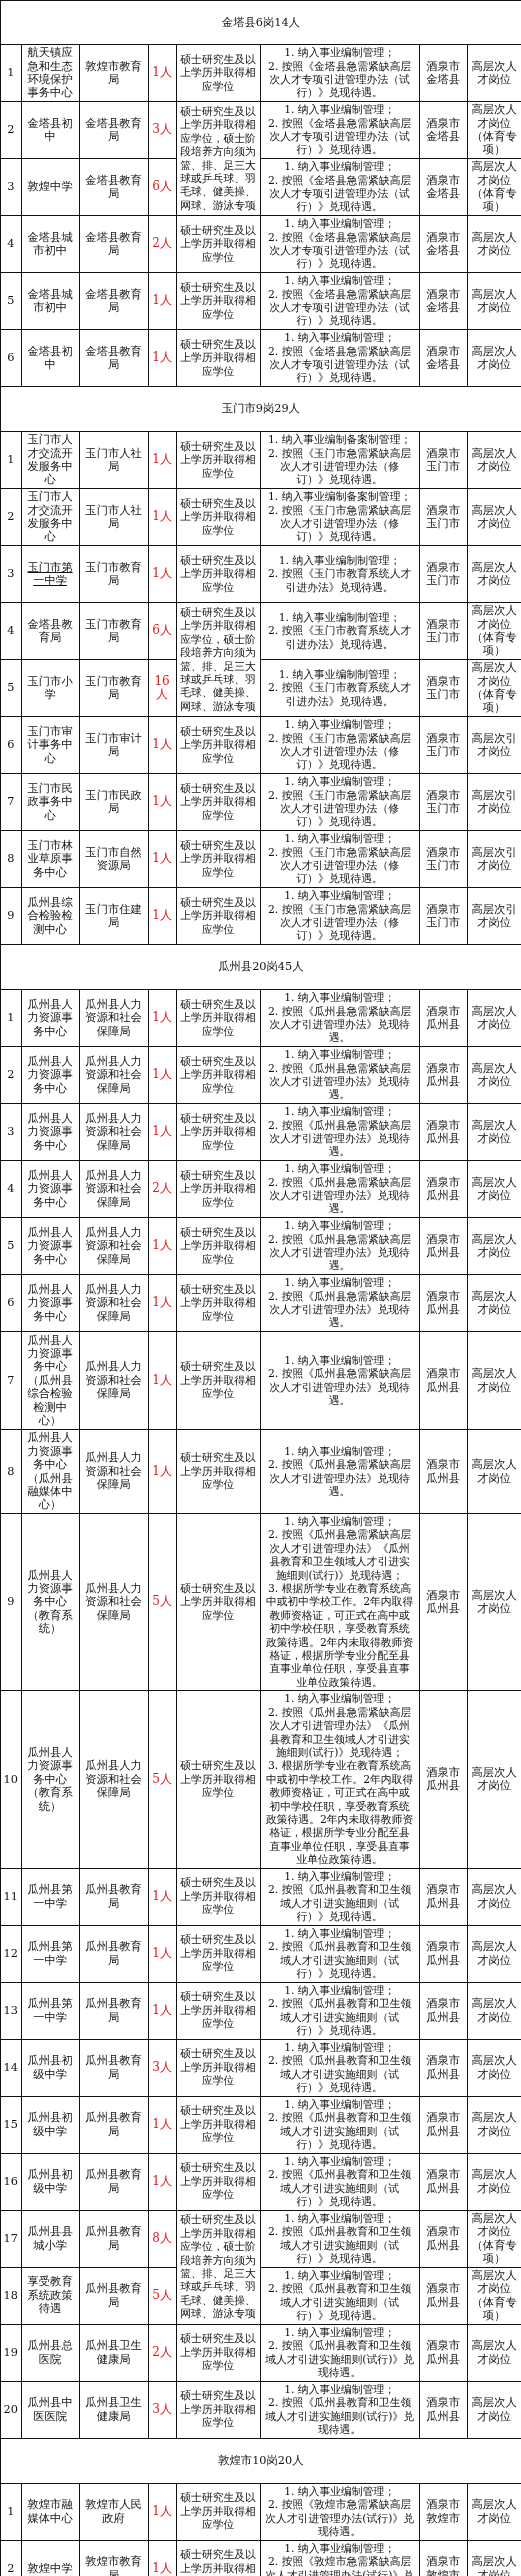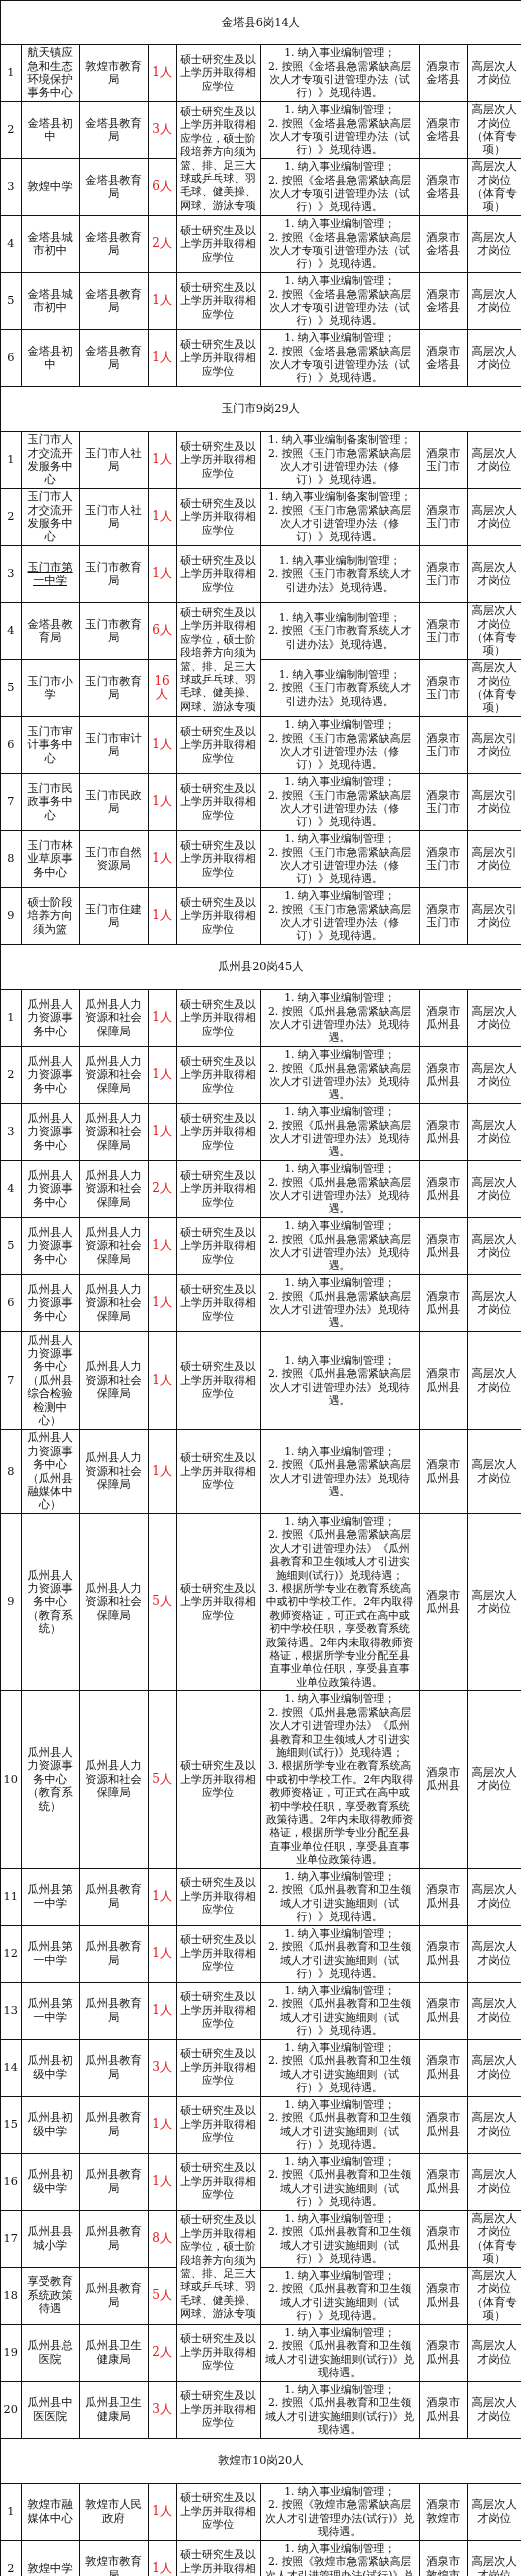--- a/index.html
+++ b/index.html
@@ -181,21 +181,21 @@
         <td style="height: 54px; white-space: normal;">玉门市自然资源局</td>
         <td class="count" style="height: 54px; white-space: normal;">1人</td>
         <td class="edu" style="height: 54px; white-space: normal;">硕士研究生及以上学历并取得相应学位</td>
         <td class="benefit" style="height: 54px; white-space: pre-line;">1. 纳入事业编制管理；
 2. 按照《玉门市急需紧缺高层次人才引进管理办法（修订）》兑现待遇。</td>
         <td style="height: 54px; white-space: normal;">酒泉市玉门市</td>
         <td style="height: 54px; white-space: normal;">高层次引才岗位</td>
       </tr>
       <tr class="row">
         <td class="no" style="height: 54px; white-space: normal;">9</td>
-        <td style="height: 54px; white-space: normal;">硕士阶段培养方向须为篮</td>
+        <td style="height: 54px; white-space: normal;">瓜州县综合检验检测中心</td>
         <td style="height: 54px; white-space: normal;">玉门市住建局</td>
         <td class="count" style="height: 54px; white-space: normal;">1人</td>
         <td class="edu" style="height: 54px; white-space: normal;">硕士研究生及以上学历并取得相应学位</td>
         <td class="benefit" style="height: 54px; white-space: pre-line;">1. 纳入事业编制管理；
 2. 按照《玉门市急需紧缺高层次人才引进管理办法（修订）》兑现待遇。</td>
         <td style="height: 54px; white-space: normal;">酒泉市玉门市</td>
         <td style="height: 54px; white-space: normal;">高层次引才岗位</td>
       </tr>
       <tr class="section">
         <td colspan="8" style="height: 42px;">瓜州县20岗45人</td>

